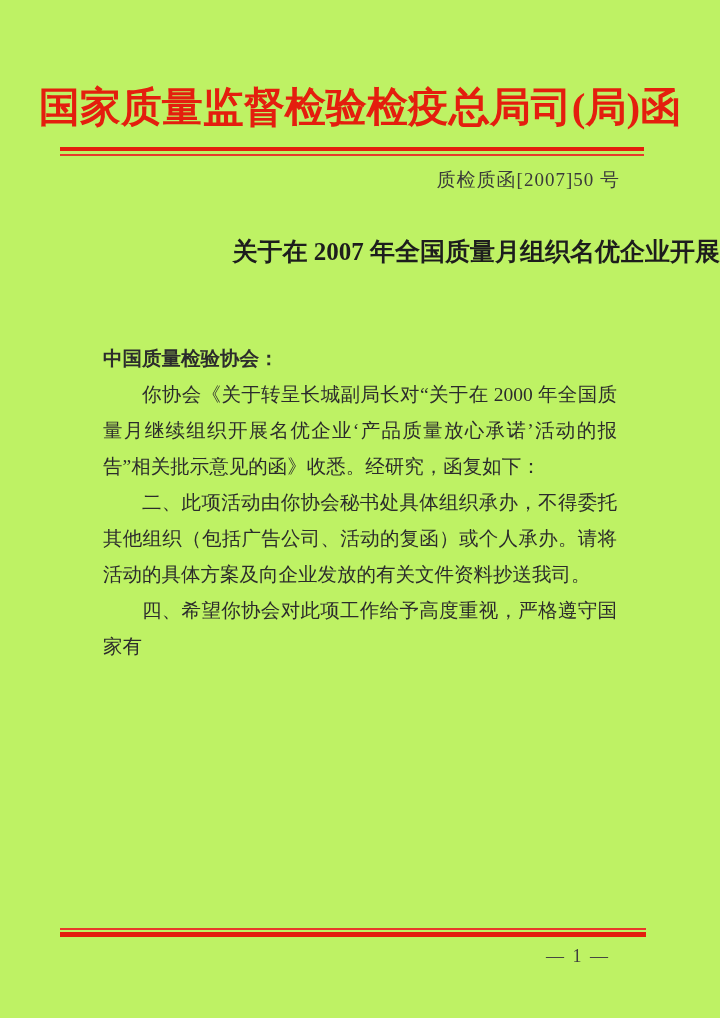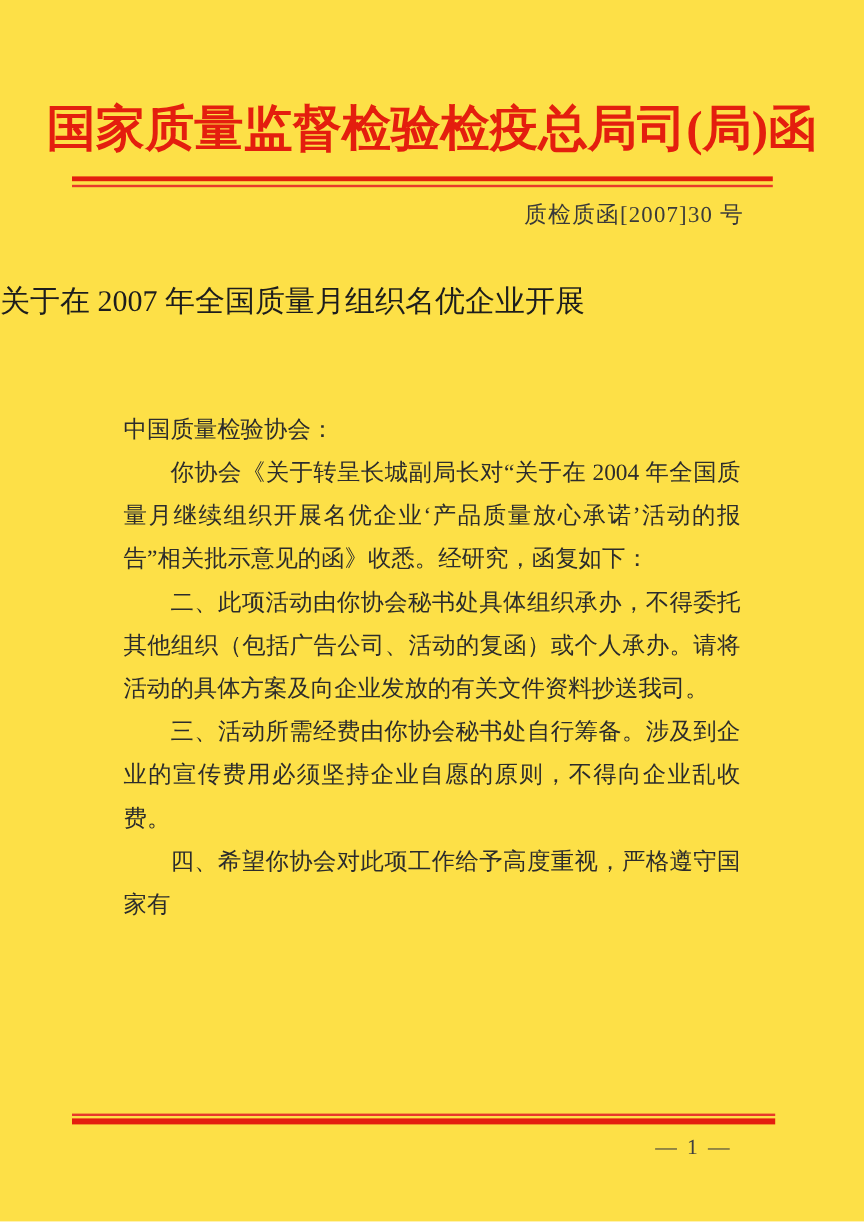--- a/index.html
+++ b/index.html
@@ -5,21 +5,21 @@
   html, body {
     margin: 0;
     padding: 0;
     background: #ffffff;
   }
   .page {
     position: relative;
     width: 720px;
     height: 1018px;
     margin: 0 auto;
-    background: #fde047;
+    background: #bef264;
     font-family: "Liberation Serif", "DejaVu Serif", serif;
     overflow: hidden;
   }
   
   .masthead {
     position: absolute;
     top: 82px;
     left: 0;
     right: 0;
     text-align: center;
@@ -49,43 +49,44 @@
     line-height: 26px;
     color: #3a3a3a;
     letter-spacing: 1px;
   }
 
   .doc-title {
     position: absolute;
     top: 233px;
     left: 0;
     right: 0;
-    text-align: left;
+    text-align: right;
     font-size: 25px;
     line-height: 38px;
-    font-weight: 400;
+    font-weight: 700;
     color: #1d1d1d;
   }
 
   .letter-body {
     position: absolute;
     top: 341px;
     left: 103px;
     width: 514px;
     font-size: 19.5px;
     line-height: 36px;
     text-align: justify;
     color: #2c2c2c;
   }
   .letter-body p {
     margin: 0;
     text-indent: 2em;
   }
   .letter-body p.salutation {
     text-indent: 0;
+    font-weight: bold;
   }
 
   
   .footer-rule {
     position: absolute;
     top: 928px;
     left: 60px;
     width: 586px;
   }
   .footer-rule .thin  { height: 2px; background: #e8392b; }
@@ -109,31 +110,30 @@
 <div class="page">
 
   <div class="masthead">国家质量监督检验检疫总局司(局)函</div>
 
   <div class="header-rule">
     <div class="thick"></div>
     <div class="gap"></div>
     <div class="thin"></div>
   </div>
 
-  <div class="doc-number">质检质函[2007]30 号</div>
+  <div class="doc-number">质检质函[2007]50 号</div>
 
   <div class="doc-title">
     <div>关于在 2007 年全国质量月组织名优企业开展</div>
   </div>
 
   <div class="letter-body">
     <p class="salutation">中国质量检验协会：</p>
-    <p>你协会《关于转呈长城副局长对“关于在 2004 年全国质量月继续组织开展名优企业‘产品质量放心承诺’活动的报告”相关批示意见的函》收悉。经研究，函复如下：</p>
+    <p>你协会《关于转呈长城副局长对“关于在 2000 年全国质量月继续组织开展名优企业‘产品质量放心承诺’活动的报告”相关批示意见的函》收悉。经研究，函复如下：</p>
     <p>二、此项活动由你协会秘书处具体组织承办，不得委托其他组织（包括广告公司、活动的复函）或个人承办。请将活动的具体方案及向企业发放的有关文件资料抄送我司。</p>
-    <p>三、活动所需经费由你协会秘书处自行筹备。涉及到企业的宣传费用必须坚持企业自愿的原则，不得向企业乱收费。</p>
     <p>四、希望你协会对此项工作给予高度重视，严格遵守国家有</p>
   </div>
 
   <div class="footer-rule">
     <div class="thin"></div>
     <div class="gap"></div>
     <div class="thick"></div>
   </div>
 
   <div class="page-number">— 1 —</div>

